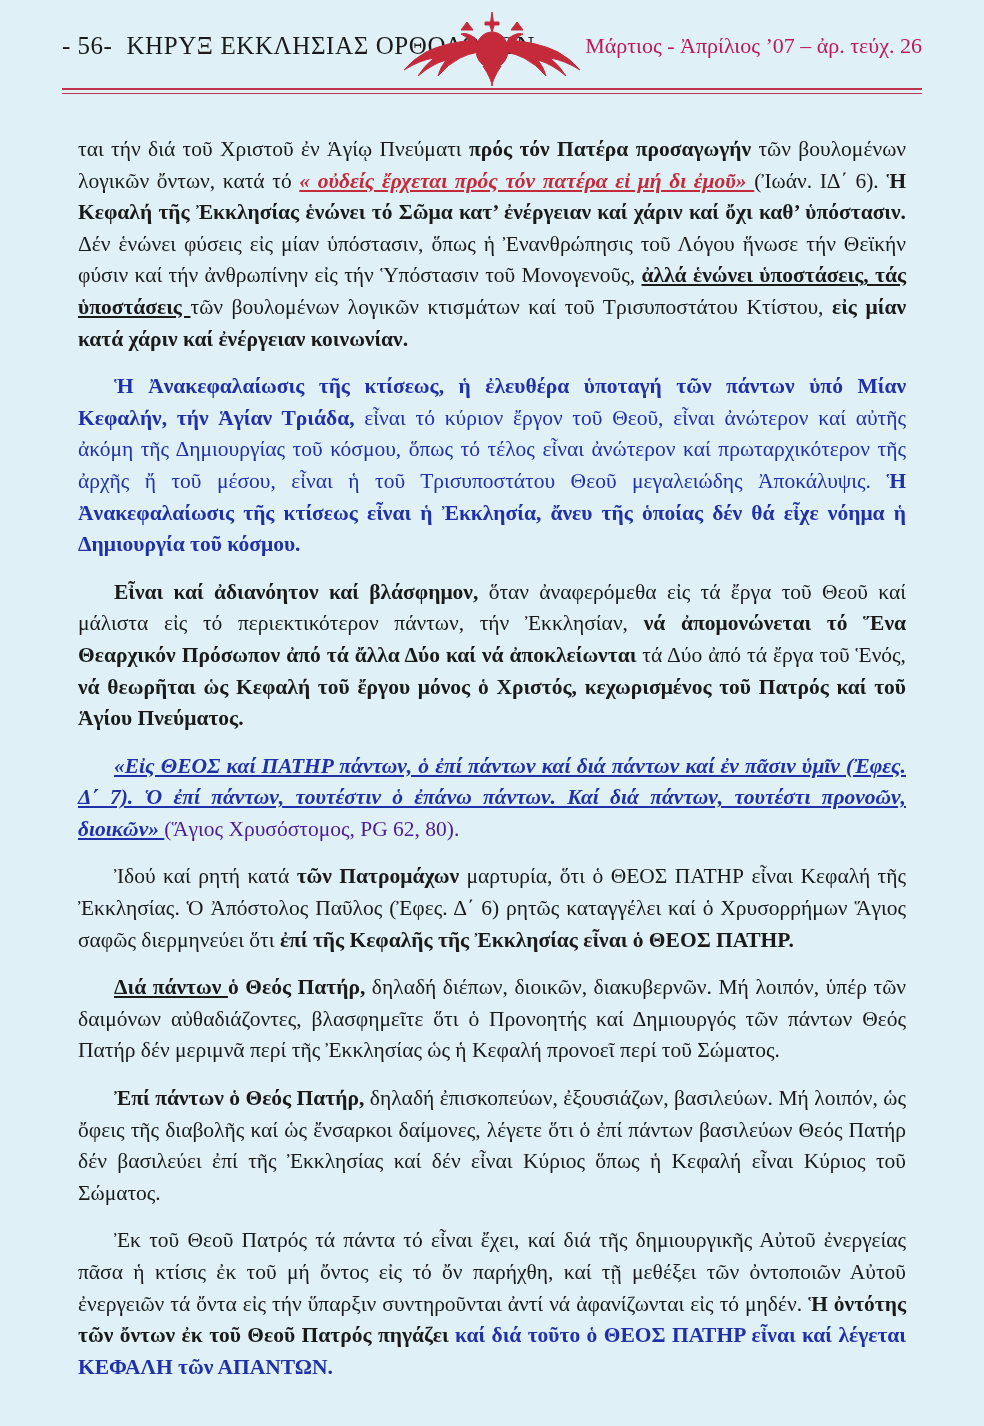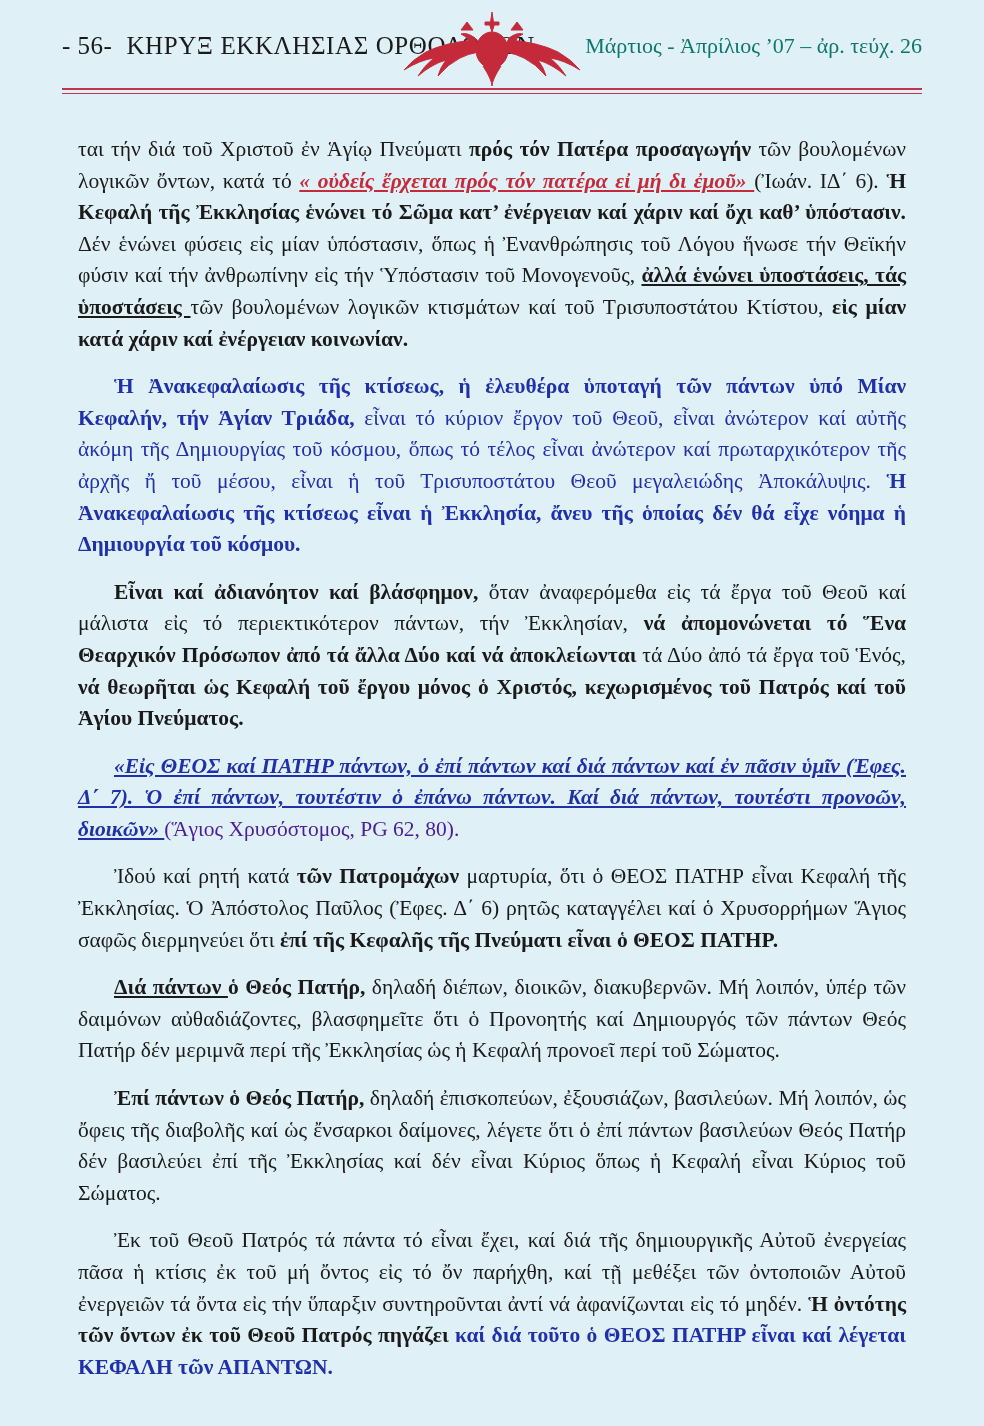--- a/index.html
+++ b/index.html
@@ -46,21 +46,21 @@
   }
   .journal-title {
     font-family: "Liberation Serif", serif;
     font-size: 25px;
     color: #1a1a1a;
     letter-spacing: 0.6px;
   }
   .header-right {
     font-family: "Liberation Serif", serif;
     font-size: 22px;
-    color: #0f766e;
+    color: #be185d;
     white-space: nowrap;
   }
 
   
   .emblem {
     position: absolute;
     left: 50%;
     top: 10px;
     transform: translateX(-50%);
     width: 190px;
@@ -159,21 +159,21 @@
   <div class="content">
 
     <p><span>ται τήν διά τοῦ Χριστοῦ ἐν </span><span>Ἁγίῳ Πνεύματι </span><span class="b">πρός τόν Πατέρα προσαγωγήν </span><span>τῶν βουλομένων λογικῶν ὄντων, κατά τό </span><span class="red-ib u">« οὐδείς ἔρχεται πρός τόν πατέρα εἰ μή δι ἐμοῦ» </span><span>(Ἰωάν. ΙΔ΄ 6). </span><span class="b">Ἡ Κεφαλή τῆς Ἐκκλησίας ἑνώνει τό Σῶμα κατ’ ἐνέργειαν καί χάριν καί ὄχι καθ’ ὑπόστασιν. </span><span>Δέν ἑνώνει φύσεις εἰς μίαν ὑπόστασιν, ὅπως ἡ Ἐνανθρώπησις τοῦ Λόγου ἥνωσε τήν Θεϊκήν φύσιν καί τήν ἀνθρωπίνην εἰς τήν Ὑπόστασιν τοῦ Μονογενοῦς, </span><span class="b u">ἀλλά ἑνώνει ὑποστάσεις, τάς ὑποστάσεις </span><span>τῶν βουλομένων λογικῶν κτισμάτων καί τοῦ Τρισυποστάτου Κτίστου, </span><span class="b">εἰς μίαν κατά χάριν καί ἐνέργειαν κοινωνίαν.</span></p>
 
     <p class="indent"><span class="blue-b">Ἡ Ἀνακεφαλαίωσις τῆς κτίσεως, ἡ ἐλευθέρα ὑποταγή τῶν πάντων ὑπό Μίαν Κεφαλήν, τήν Ἁγίαν Τριάδα, </span><span class="blue">εἶναι τό κύριον ἔργον τοῦ Θεοῦ, εἶναι ἀνώτερον καί αὐτῆς ἀκόμη τῆς Δημιουργίας τοῦ κόσμου, ὅπως τό τέλος εἶναι ἀνώτερον καί πρωταρχικότερον τῆς ἀρχῆς ἤ τοῦ μέσου, εἶναι ἡ τοῦ Τρισυποστάτου Θεοῦ μεγαλειώδης Ἀποκάλυψις. </span><span class="blue-b">Ἡ Ἀνακεφαλαίωσις τῆς κτίσεως εἶναι ἡ Ἐκκλησία, ἄνευ τῆς ὁποίας δέν θά εἶχε νόημα ἡ Δημιουργία τοῦ κόσμου.</span></p>
 
     <p class="indent"><span class="b">Εἶναι καί ἀδιανόητον καί βλάσφημον, </span><span>ὅταν ἀναφερόμεθα εἰς τά ἔργα τοῦ Θεοῦ καί μάλιστα εἰς τό περιεκτικότερον πάντων, τήν Ἐκκλησίαν, </span><span class="b">νά ἀπομονώνεται τό Ἕνα Θεαρχικόν Πρόσωπον ἀπό τά ἄλλα Δύο καί νά ἀποκλείωνται </span><span>τά Δύο ἀπό τά ἔργα τοῦ Ἑνός, </span><span class="b">νά θεωρῆται ὡς Κεφαλή τοῦ ἔργου μόνος ὁ Χριστός, κεχωρισμένος τοῦ Πατρός καί τοῦ Ἁγίου Πνεύματος.</span></p>
 
     <p class="quote-block quote-indent"><span class="u">«Εἰς ΘΕΟΣ καί ΠΑΤΗΡ πάντων, ὁ ἐπί πάντων καί διά πάντων καί ἐν πᾶσιν ὑμῖν (Ἐφες. Δ΄ 7). Ὁ ἐπί πάντων, τουτέστιν ὁ ἐπάνω πάντων. Καί διά πάντων, τουτέστι προνοῶν, διοικῶν» </span><span class="plain">(Ἅγιος Χρυσόστομος, PG 62, 80).</span></p>
 
-    <p class="indent"><span>Ἰδού καί ρητή κατά </span><span class="b">τῶν Πατρομάχων </span><span>μαρτυρία, ὅτι ὁ ΘΕΟΣ ΠΑΤΗΡ εἶναι Κεφαλή τῆς Ἐκκλησίας. Ὁ Ἀπόστολος Παῦλος (Ἐφες. Δ΄ 6) ρητῶς καταγγέλει καί ὁ Χρυσορρήμων Ἅγιος σαφῶς διερμηνεύει ὅτι </span><span class="b">ἐπί τῆς Κεφαλῆς τῆς Πνεύματι εἶναι ὁ ΘΕΟΣ ΠΑΤΗΡ.</span></p>
+    <p class="indent"><span>Ἰδού καί ρητή κατά </span><span class="b">τῶν Πατρομάχων </span><span>μαρτυρία, ὅτι ὁ ΘΕΟΣ ΠΑΤΗΡ εἶναι Κεφαλή τῆς Ἐκκλησίας. Ὁ Ἀπόστολος Παῦλος (Ἐφες. Δ΄ 6) ρητῶς καταγγέλει καί ὁ Χρυσορρήμων Ἅγιος σαφῶς διερμηνεύει ὅτι </span><span class="b">ἐπί τῆς Κεφαλῆς τῆς Ἐκκλησίας εἶναι ὁ ΘΕΟΣ ΠΑΤΗΡ.</span></p>
 
     <p class="indent"><span class="b u">Διά πάντων </span><span class="b">ὁ Θεός Πατήρ, </span><span>δηλαδή διέπων, διοικῶν, διακυβερνῶν. Μή λοιπόν, ὑπέρ τῶν δαιμόνων αὐθαδιάζοντες, βλασφημεῖτε ὅτι ὁ Προνοητής καί Δημιουργός τῶν πάντων Θεός Πατήρ δέν μεριμνᾶ περί τῆς Ἐκκλησίας ὡς ἡ Κεφαλή προνοεῖ περί τοῦ Σώματος.</span></p>
 
     <p class="indent"><span class="b">Ἐπί πάντων ὁ Θεός Πατήρ, </span><span>δηλαδή ἐπισκοπεύων, ἐξουσιάζων, βασιλεύων. Μή λοιπόν, ὡς ὄφεις τῆς διαβολῆς καί ὡς ἔνσαρκοι δαίμονες, λέγετε ὅτι ὁ ἐπί πάντων βασιλεύων Θεός Πατήρ δέν βασιλεύει ἐπί τῆς Ἐκκλησίας καί δέν εἶναι Κύριος ὅπως ἡ Κεφαλή εἶναι Κύριος τοῦ Σώματος.</span></p>
 
 
     <p class="indent"><span>Ἐκ τοῦ Θεοῦ Πατρός τά πάντα τό εἶναι ἔχει, καί διά τῆς δημιουργικῆς Αὐτοῦ ἐνεργείας πᾶσα ἡ κτίσις ἐκ τοῦ μή ὄντος εἰς τό ὄν παρήχθη, καί τῇ μεθέξει τῶν ὀντοποιῶν Αὐτοῦ ἐνεργειῶν τά ὄντα εἰς τήν ὕπαρξιν συντηροῦνται ἀντί νά ἀφανίζωνται εἰς τό μηδέν. </span><span class="b">Ἡ ὀντότης τῶν ὄντων ἐκ τοῦ Θεοῦ Πατρός πηγάζει </span><span class="lastline">καί διά τοῦτο ὁ ΘΕΟΣ ΠΑΤΗΡ εἶναι καί λέγεται ΚΕΦΑΛΗ τῶν ΑΠΑΝΤΩΝ.</span></p>
 
   </div>
 </div>

